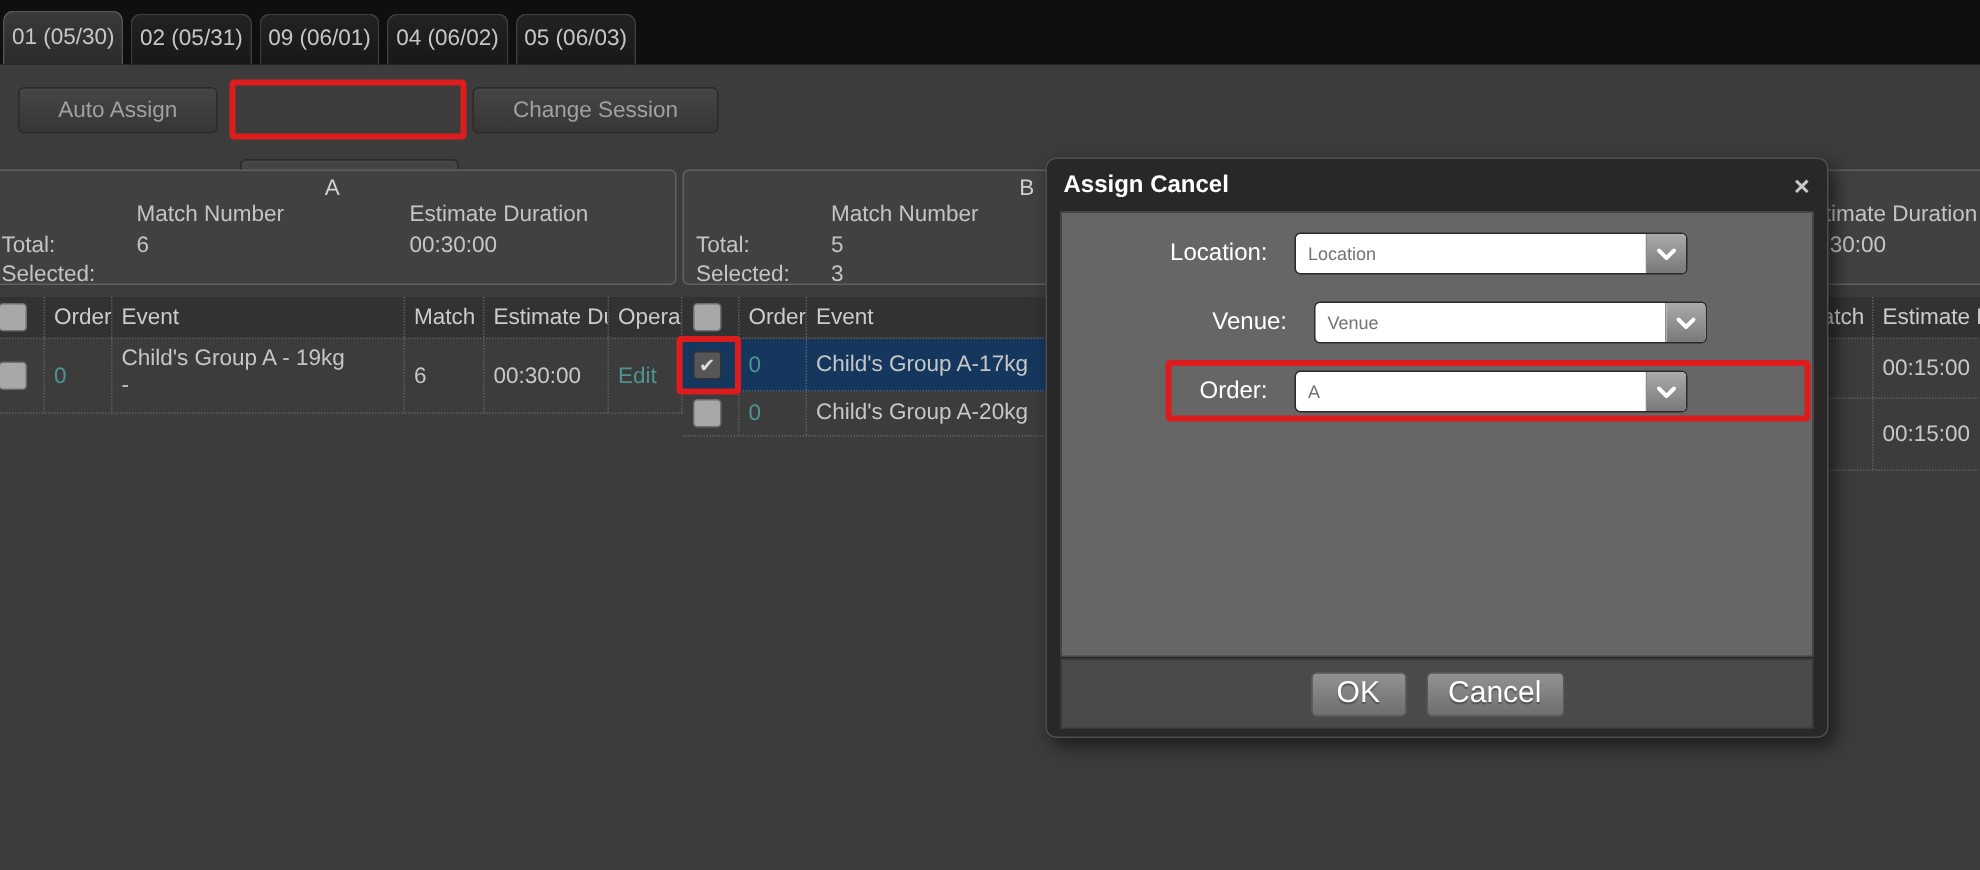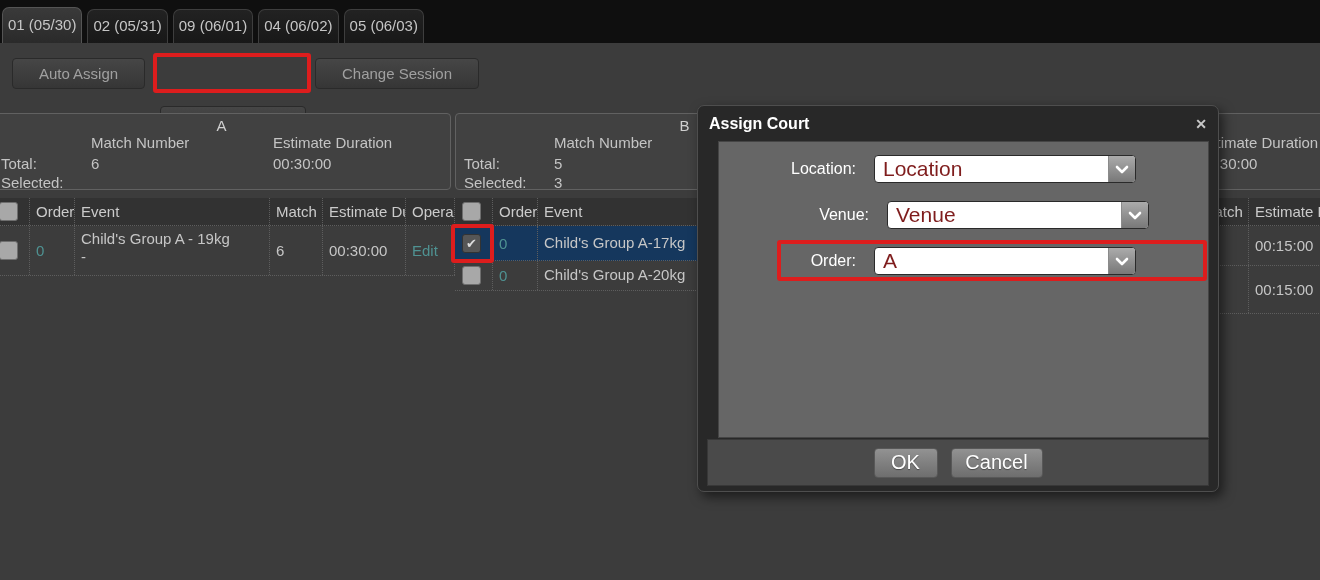--- a/index.html
+++ b/index.html
@@ -58,29 +58,29 @@
   .checkbox.checked .mark { display:block; }
 
   
   .dialog { position:absolute; left:697px; top:105px; width:522px; height:387px;
             background:#282828; border:1px solid #4e4e4e; border-radius:7px;
             box-shadow:4px 5px 12px rgba(0,0,0,.55); z-index:10; }
   .dlg-header { position:absolute; top:0; left:0; right:0; height:35px; display:flex;
                 align-items:center; padding:0 11px; }
   .dlg-title { color:#fff; font-weight:bold; font-size:16px; flex:1; }
   .dlg-close { color:#c8c8c8; font-weight:bold; font-size:14px; cursor:pointer; }
-  .dlg-body { position:absolute; left:20px; right:9px; top:35px; height:297px;
+  .dlg-body { position:absolute; left:9px; right:9px; top:35px; height:297px;
               background:#666; border:1px solid #454545; }
   .f-row { position:absolute; left:0; right:0; height:28px; display:flex; }
   .f-row.r0 { top:13px; }  .f-row.r1 { top:59px;padding-left:13px; }  .f-row.r2 { top:105px; }
   .f-label { width:155px; text-align:right; padding-right:18px; line-height:28px;
              color:#fff; font-size:16px; flex:none; }
   .select { position:relative; width:262px; height:28px; background:#fff;
             border:1px solid #2a2a2a; border-radius:4px; cursor:pointer; }
-  .select .sel-val { position:absolute; left:8px; top:0; line-height:26px; font-size:21px; color:#7f1d1d; }
+  .select .sel-val { position:absolute; left:8px; top:0; line-height:26px; font-size:12px; color:#737373; }
   .select .sel-btn { position:absolute; right:0; top:0; width:27px; height:100%;
                      background:linear-gradient(#ababab,#787878); border-left:1px solid #8a8a8a;
                      border-radius:0 3px 3px 0; display:flex; align-items:center; justify-content:center; }
   .dlg-footer { position:absolute; left:9px; right:9px; top:333px; height:47px; background:#4a4a4a;
                 border:1px solid #383838; display:flex; align-items:center; justify-content:center; gap:13px; }
   .dlg-btn { height:30px; display:flex; align-items:center; justify-content:center;
              background:linear-gradient(#929292,#6e6e6e); border:1px solid #585858; border-radius:4px;
              color:#fff; font-size:20px; cursor:pointer; text-shadow:0 1px 1px rgba(0,0,0,.4); }
   .dlg-btn.ok { width:64px; }  .dlg-btn.cancel { width:92px; }
 
@@ -229,21 +229,21 @@
       <div class="cell"></div>
       <div class="cell"></div>
       <div class="cell">00:15:00</div>
 
     </div>
   </div>
 </div>
 
 <div class="dialog">
   <div class="dlg-header">
-    <span class="dlg-title">Assign Court</span>
+    <span class="dlg-title">Assign Cancel</span>
     <span class="dlg-close">✕</span>
   </div>
   <div class="dlg-body">
     <div class="f-row r0">
       <div class="f-label">Location:</div>
       <div class="select">
         <span class="sel-val">Location</span>
         <span class="sel-btn">
           <svg width="14" height="9" viewBox="0 0 14 9">
               <polyline points="2,2 7,7 12,2" fill="none" stroke="#fff" stroke-width="2.6" stroke-linecap="round" stroke-linejoin="round"></polyline>

